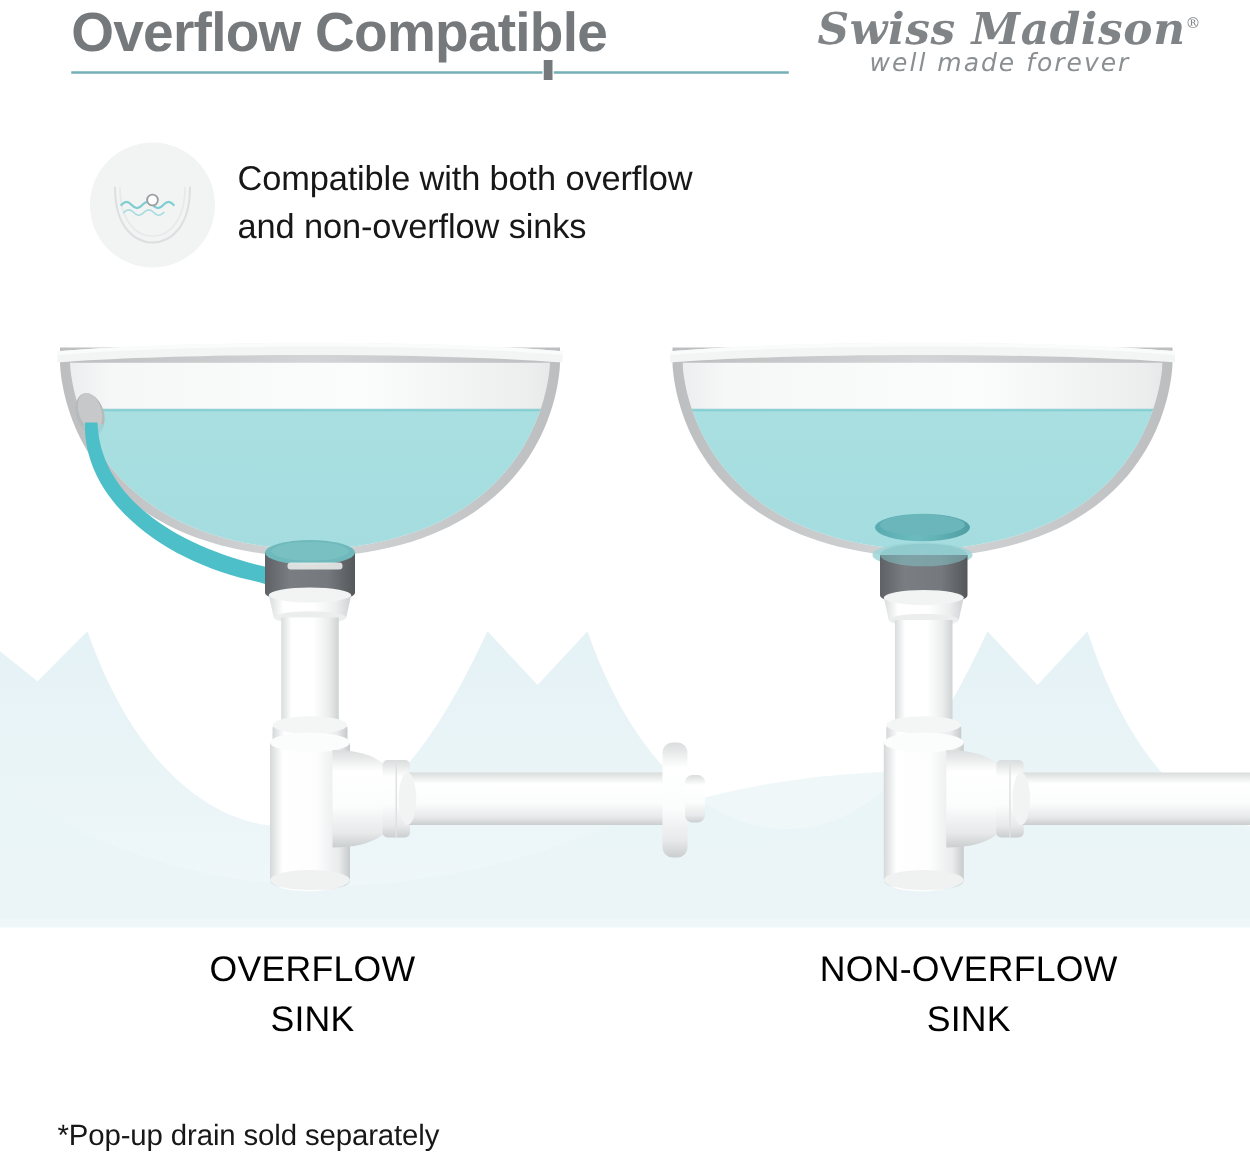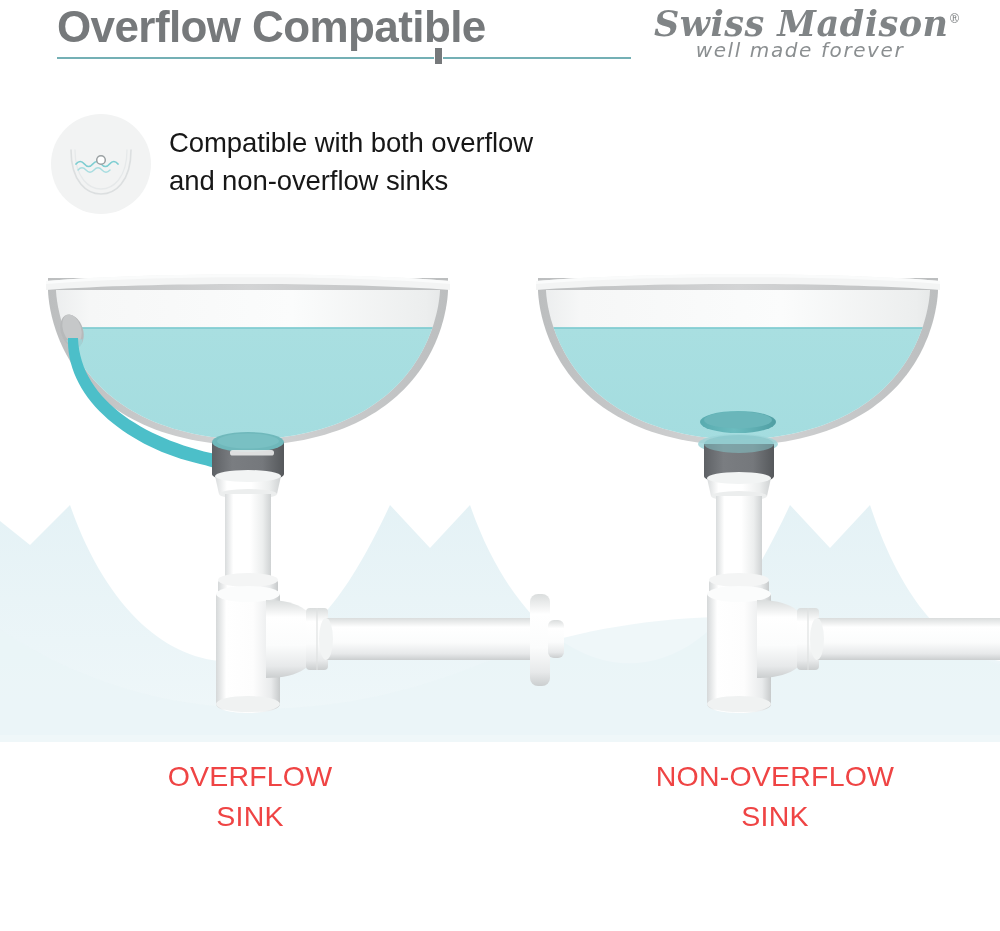--- a/index.html
+++ b/index.html
@@ -107,21 +107,21 @@
     color: #8b8f91;
     letter-spacing: 1.6px;
     margin-top: -3px;
     margin-right: 8px;
     white-space: nowrap;
   }
 
   
   #feature-row {
     position: absolute;
-    left: 51px;
+    left: 72px;
     top: 112px;
     width: 600px;
     height: 106px;
     z-index: 5;
   }
   #feature-icon-badge {
     position: absolute;
     left: 0;
     top: 2px;
     width: 100px;
@@ -152,21 +152,21 @@
   }
 
   
   .caption {
     position: absolute;
     top: 756px;
     width: 340px;
     text-align: center;
     font-size: 28.5px;
     font-weight: 400;
-    color: #ef4444;
+    color: #000000;
     line-height: 1.42;
     letter-spacing: 0.2px;
     z-index: 6;
   }
   #caption-left  { left: 80px; }
   #caption-right { left: 605px; }
   .caption .line { display: block; }
 
   
   #footnote {
@@ -436,14 +436,15 @@
 
   <div class="caption" id="caption-left">
     <span class="line">OVERFLOW</span>
     <span class="line">SINK</span>
   </div>
   <div class="caption" id="caption-right">
     <span class="line">NON-OVERFLOW</span>
     <span class="line">SINK</span>
   </div>
 
+  <div id="footnote">*Pop-up drain sold separately</div>
 
 </div>
 
 </body></html>

